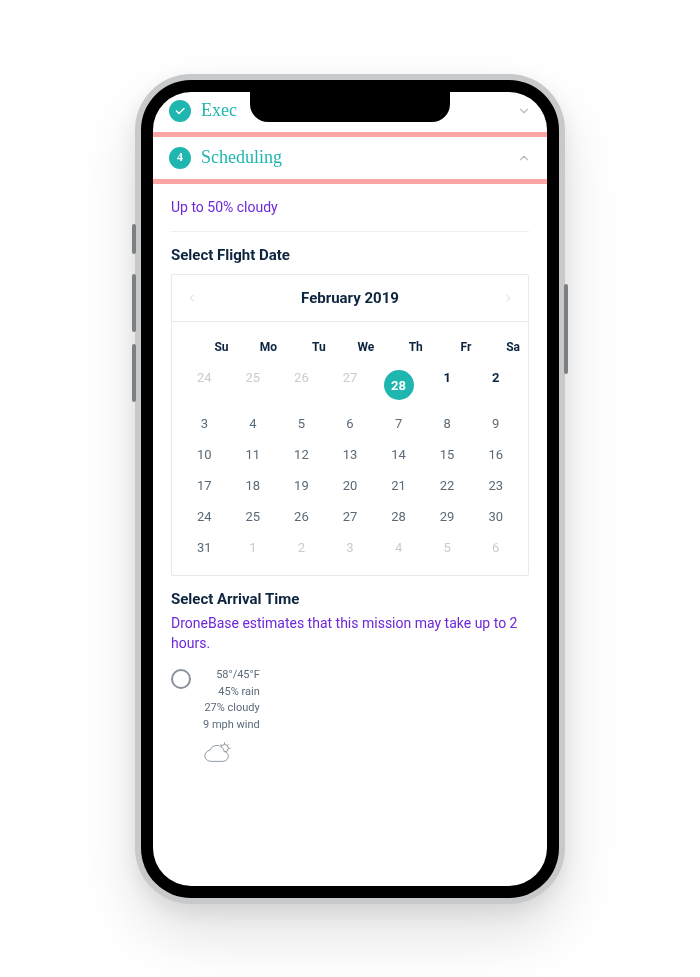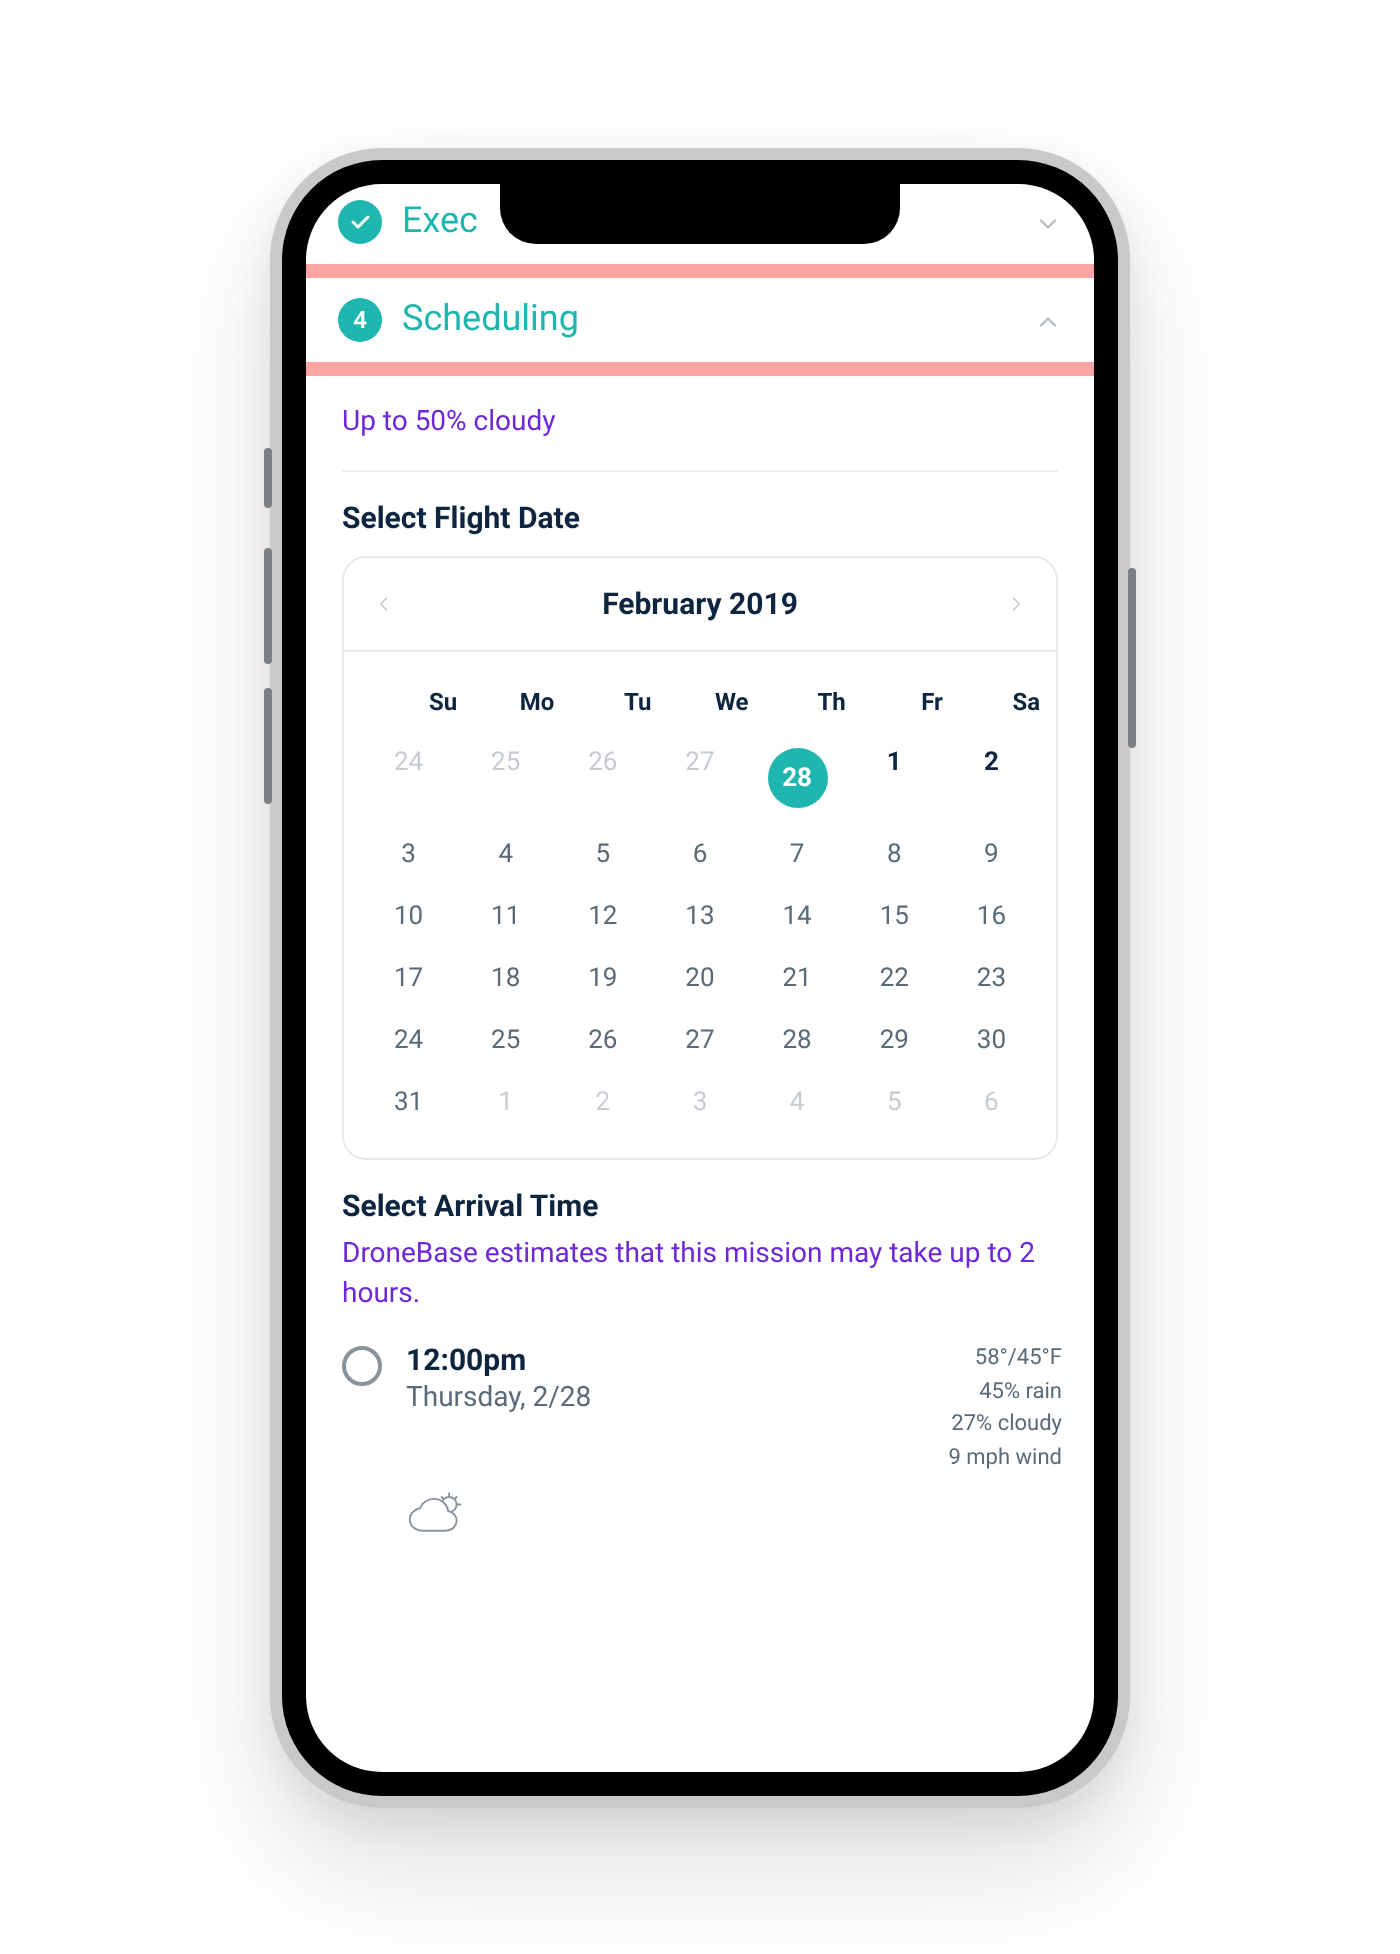--- a/index.html
+++ b/index.html
@@ -60,21 +60,22 @@
   }
   .content {
     padding: 0;
     height: 100%;
     overflow: hidden;
   }
   .acc-row {
     display: flex;
     align-items: center;
     padding: 10px 16px 10px 16px;
-    border-bottom: 7px solid #fca5a5;
+    border-bottom: 5px solid #fca5a5;
+    font-family: Liberation Serif, serif;
   }
   .acc-row.first { padding-top: 8px; }
   .check-circle {
     width: 22px; height: 22px;
     background: #1fb6b0;
     border-radius: 50%;
     display: flex; align-items: center; justify-content: center;
     margin-right: 10px;
     flex-shrink: 0;
   }
@@ -110,21 +111,21 @@
   .section-sub {
     color: #6d28d9;
     font-size: 14px;
     margin-bottom: 14px;
     line-height: 1.4;
   }
   .divider { height: 1px; background: #edeef0; margin: 0 18px; }
   .calendar {
     margin: 10px 18px 0 18px;
     border: 1px solid #e7e9ec;
-    border-radius: 12px;
+    border-radius: 2px;
   }
   .cal-header {
     display: flex;
     align-items: center;
     justify-content: space-between;
     padding: 14px 14px;
     border-bottom: 1px solid #e7e9ec;
   }
   .cal-month {
     font-weight: 700;
@@ -311,24 +312,20 @@
               <div class="cal-day out"><span>6</span></div>
             </div>
         </div>
 
         <div class="time-block">
           <div class="section-title">Select Arrival Time</div>
           <div class="section-sub" style="margin-bottom:0">DroneBase estimates that this mission may take up to 2 hours.</div>
 
           <div class="time-row">
             <div class="radio"></div>
-            <div class="time-left">
-              <div class="time-main">12:00pm</div>
-              <div class="time-sub">Thursday, 2/28</div>
-            </div>
             <div class="time-right">
               <div>58°/45°F</div>
               <div>45% rain</div>
               <div>27% cloudy</div>
               <div>9 mph wind</div>
             </div>
           </div>
           <div class="weather-icon-row">
             <svg width="30" height="22" viewBox="0 0 64 44" fill="none">
               <circle cx="46" cy="14" r="8" stroke="#8a939c" stroke-width="2"></circle>

